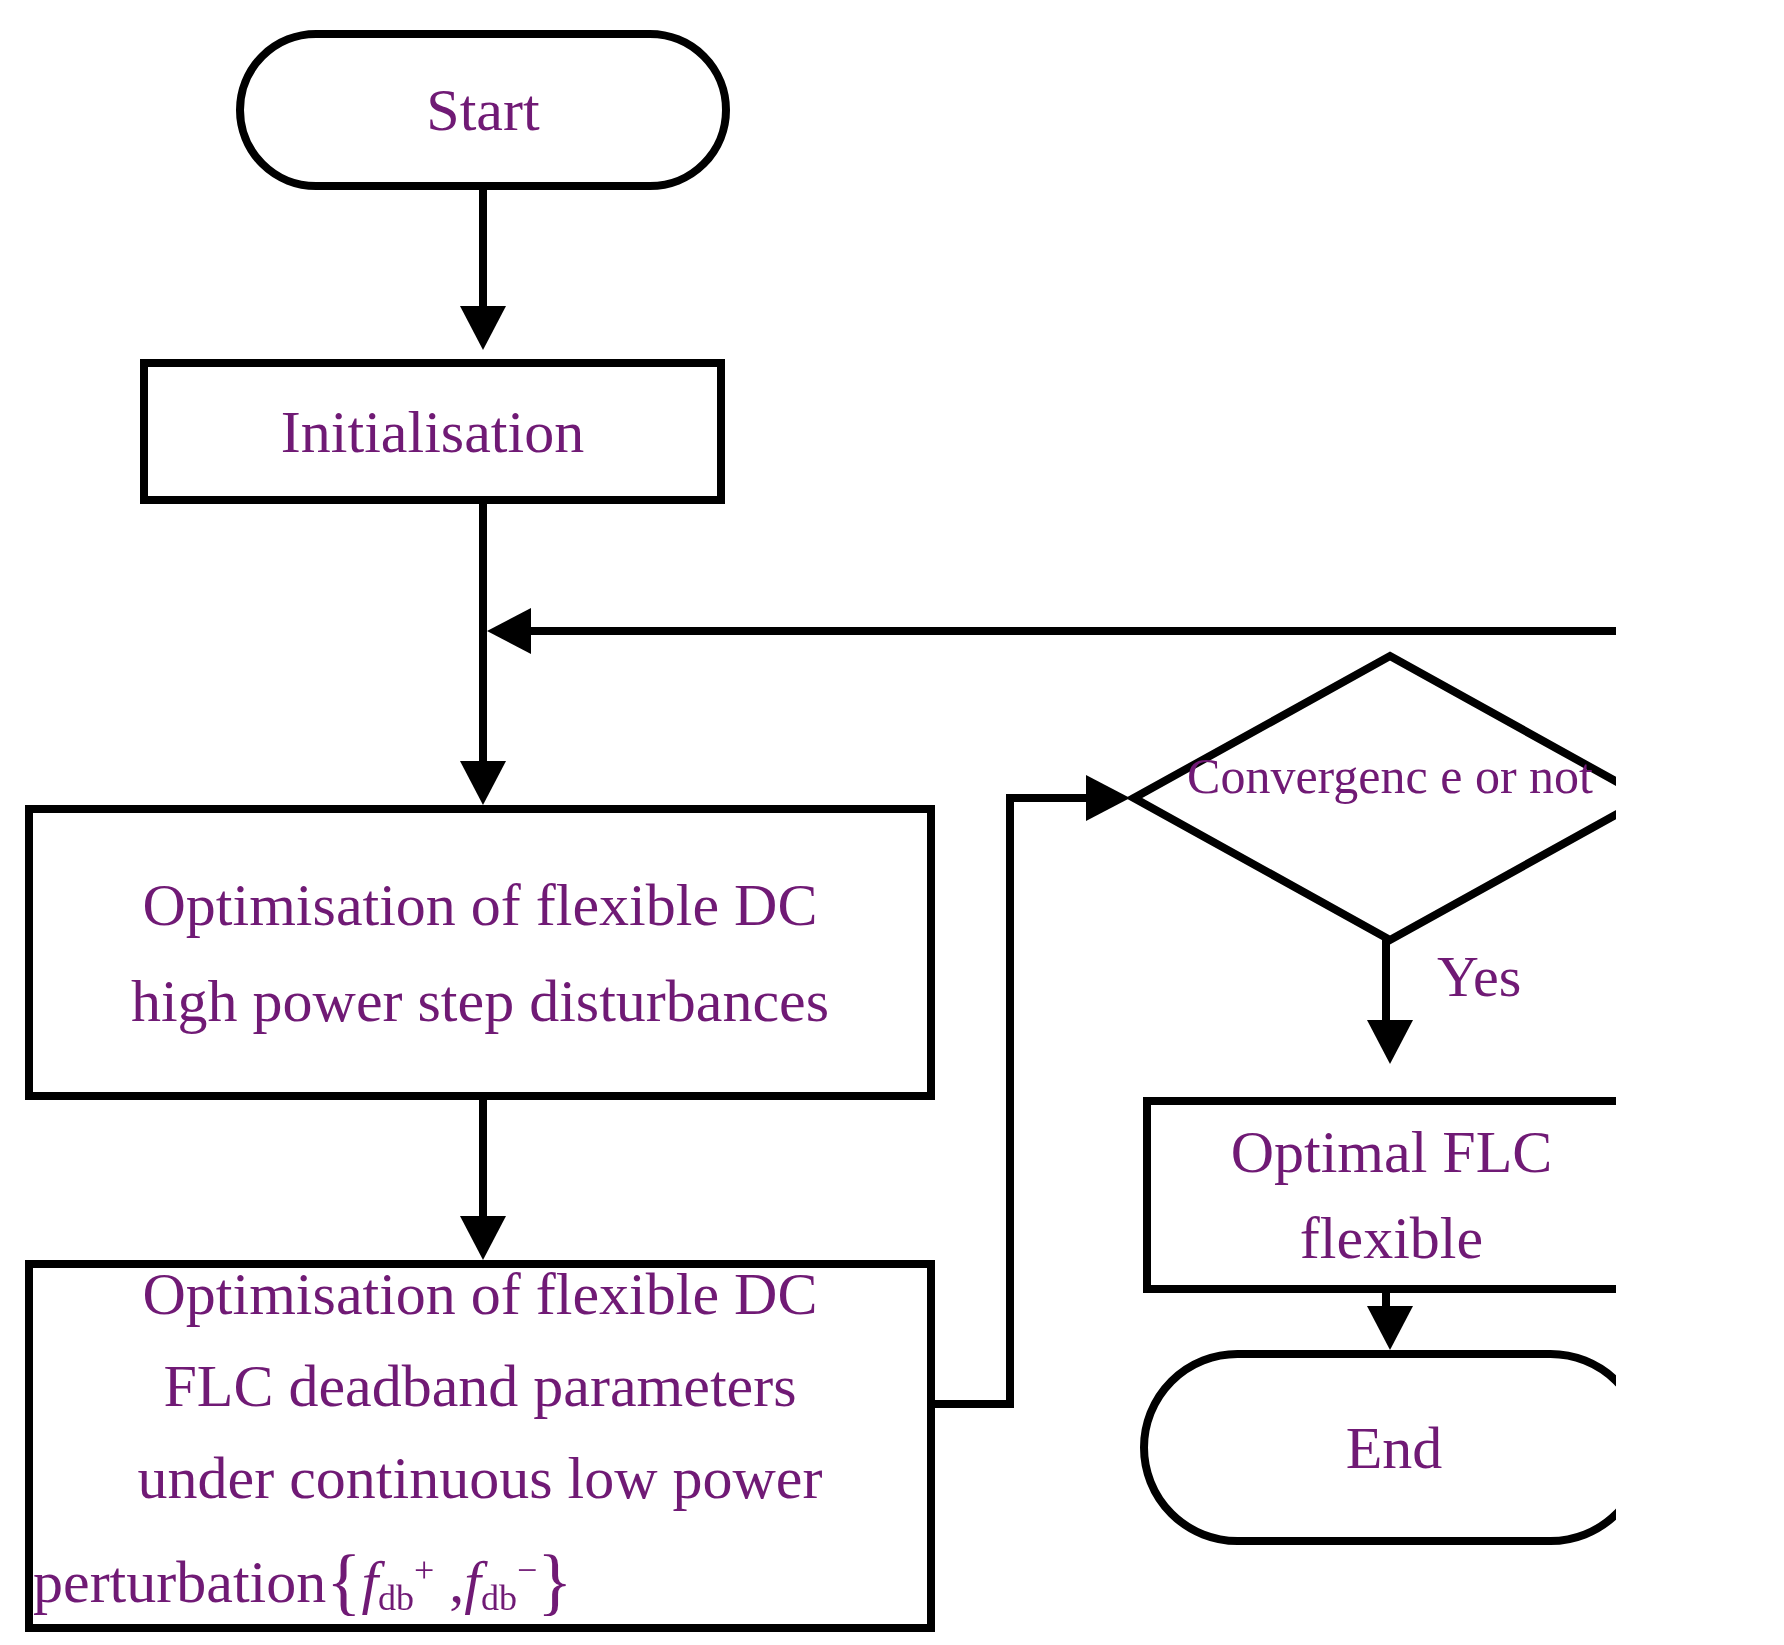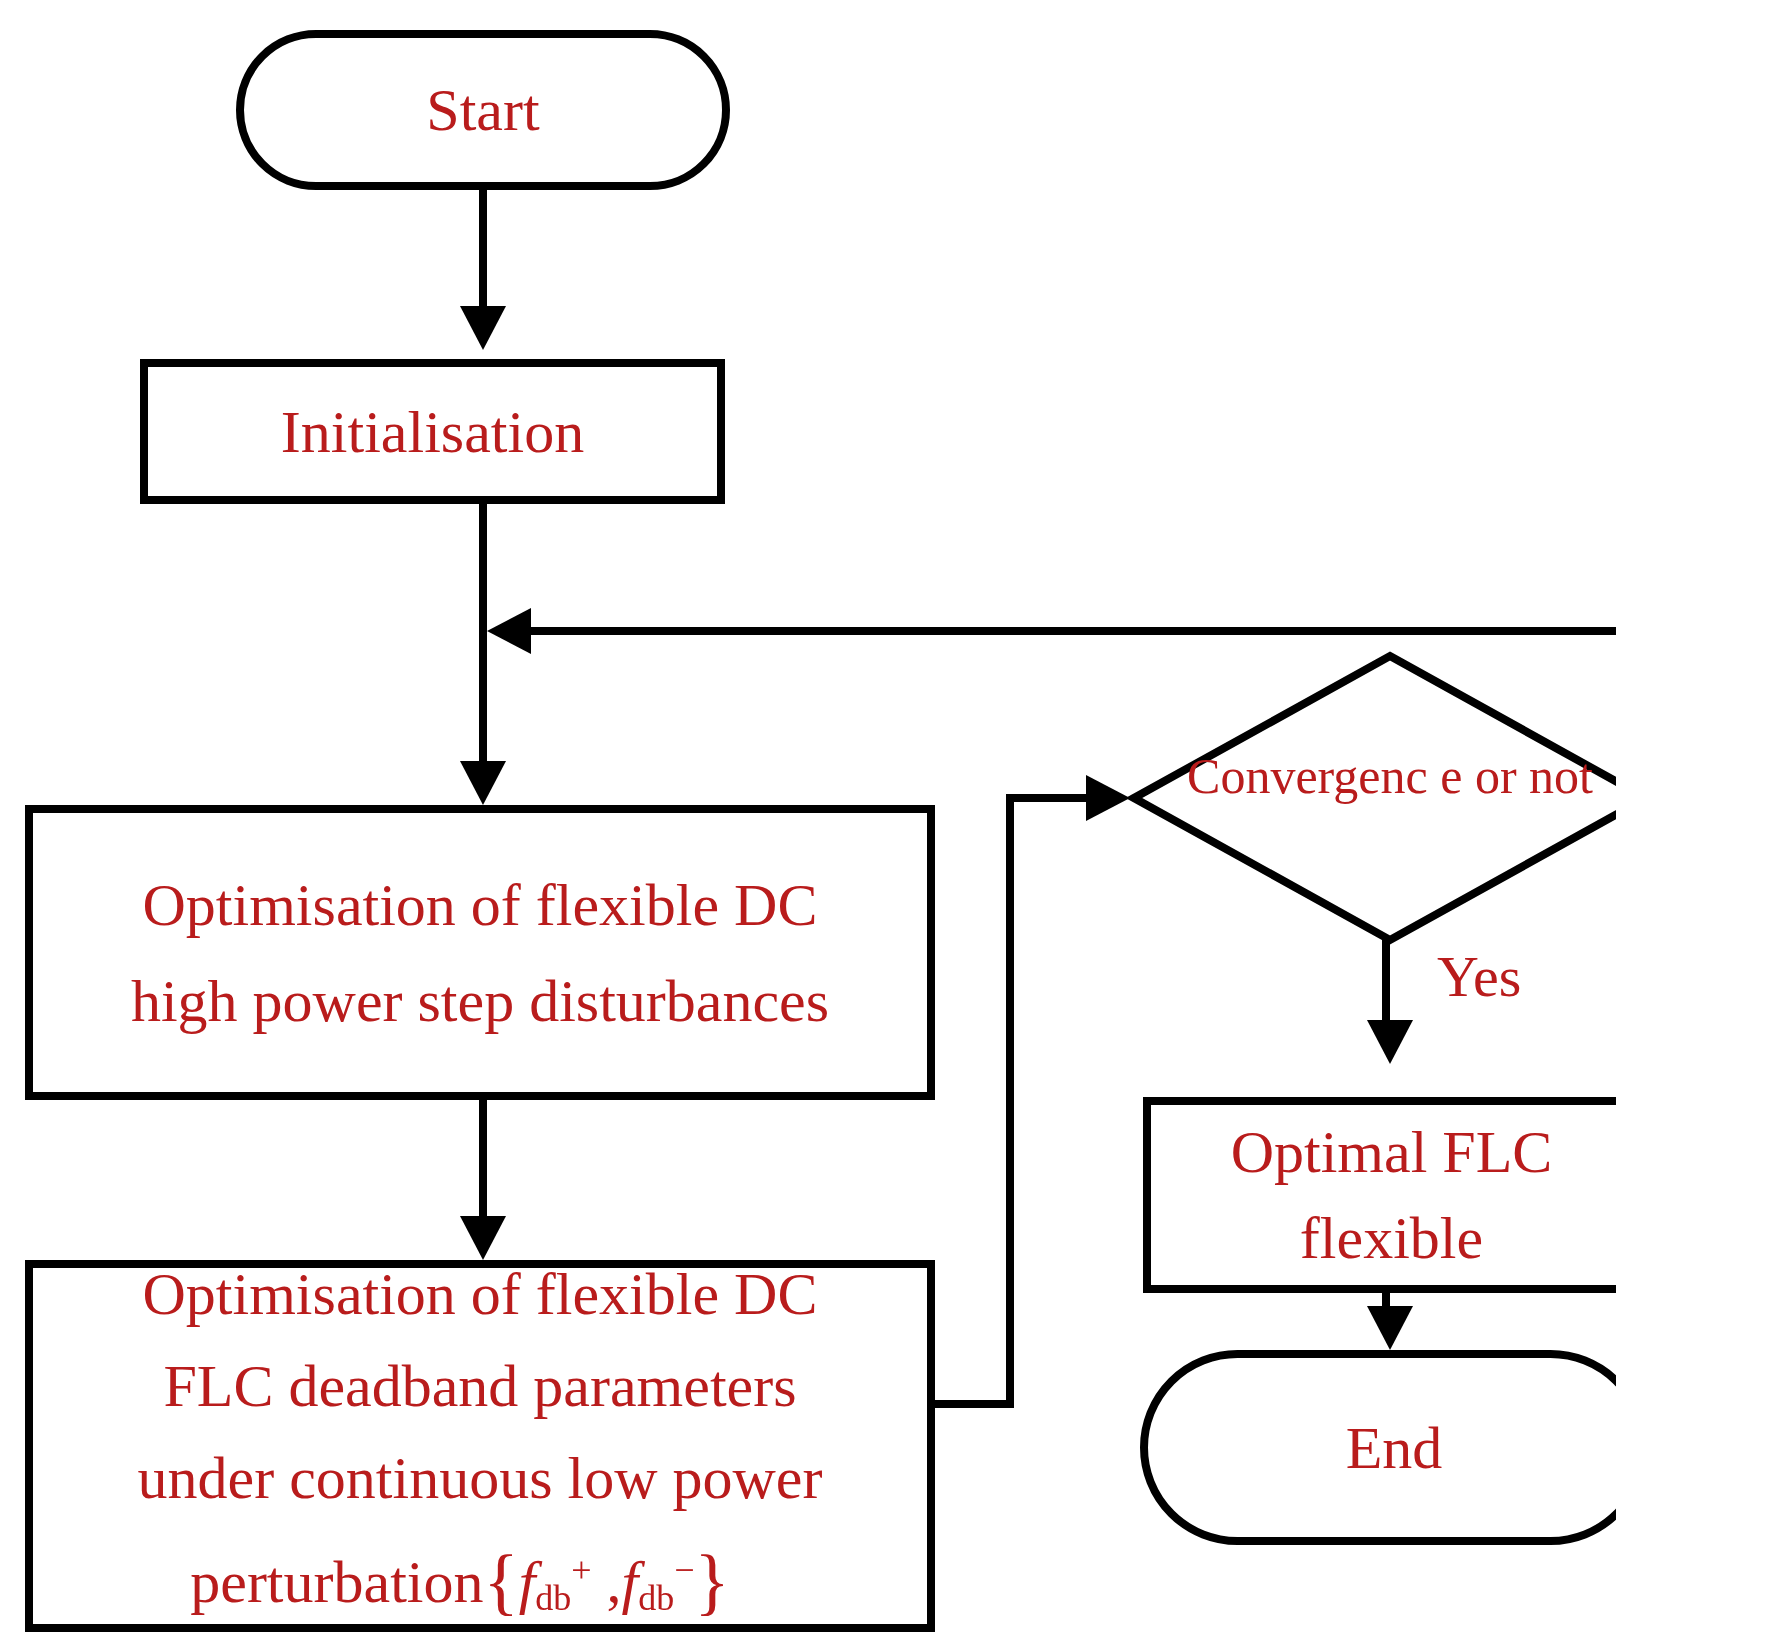--- a/index.html
+++ b/index.html
@@ -6,21 +6,21 @@
     margin: 0;
     padding: 0;
     background: #ffffff;
   }
   #canvas {
     position: relative;
     width: 1616px;
     height: 1645px;
     background: #ffffff;
     font-family: "Liberation Serif", "DejaVu Serif", serif;
-    color: #b91c1c;
+    color: #701a75;
     overflow: hidden;
   }
   .node {
     position: absolute;
     box-sizing: border-box;
     border: 8px solid #000;
     background: #fff;
     display: flex;
     flex-direction: column;
     align-items: center;
@@ -72,21 +72,21 @@
   #ah-into-init    { left: 460px; top: 306px; }
   #ah-into-box1    { left: 460px; top: 761px; }
   #ah-into-box2    { left: 460px; top: 1216px; }
   #ah-junction     { left: 487px; top: 608px; }
   #ah-into-diamond { left: 1086px; top: 775px; }
   #ah-into-optimal { left: 1367px; top: 1020px; }
   #ah-into-end     { left: 1367px; top: 1306px; }
   
   #box2-line4 {
     display: block; width: 100%; box-sizing: border-box;
-    text-align: center; padding-right: 40px; white-space: nowrap;
+    text-align: left; padding-right: 40px; white-space: nowrap;
   }
   .fvar  { font-style: italic; }
   .fsub  { font-size: 0.60em; vertical-align: -0.22em; letter-spacing: 0; }
   .fsup  { font-size: 0.60em; vertical-align: 0.55em; }
   .brace { font-size: 1.22em; vertical-align: -0.06em; }
 </style>
 </head>
 <body>
 
 <div id="canvas">

